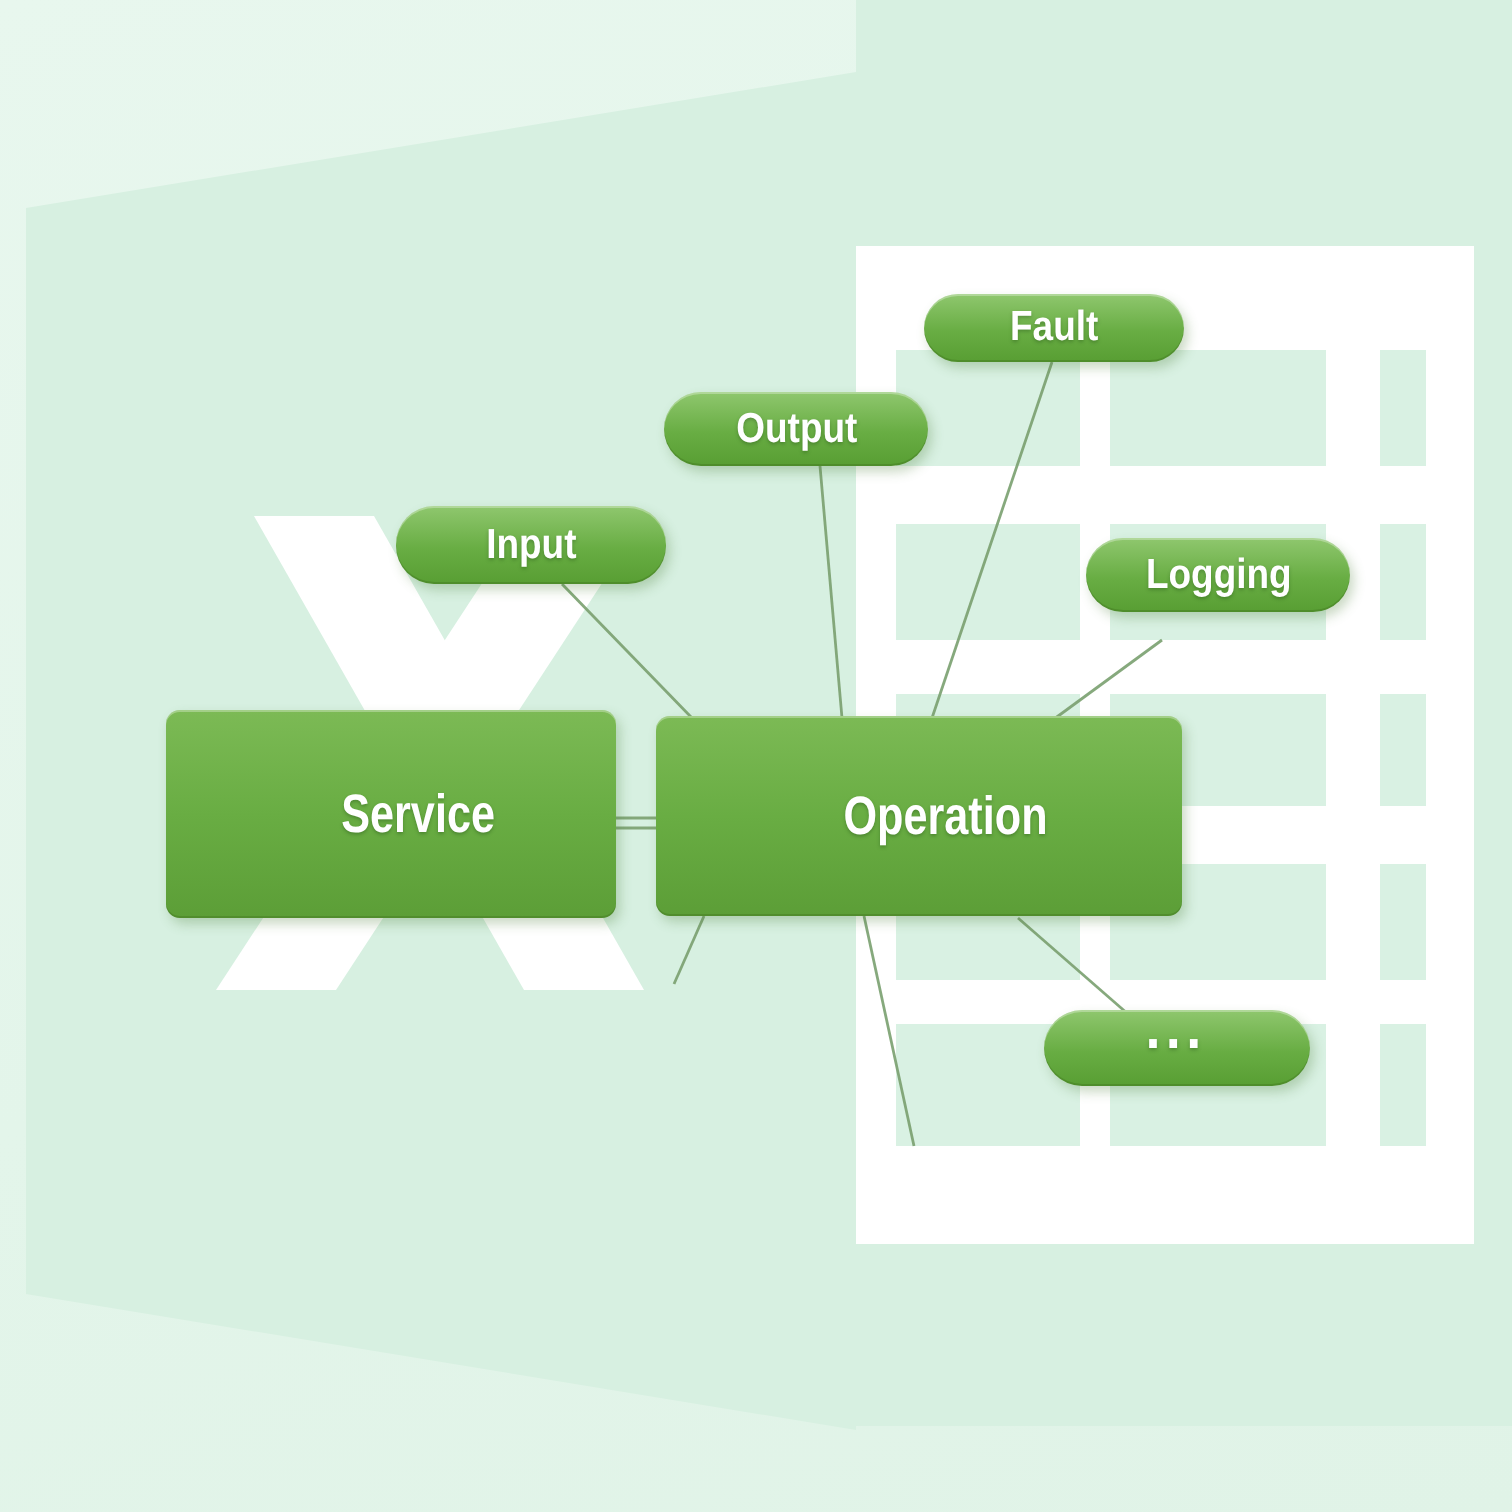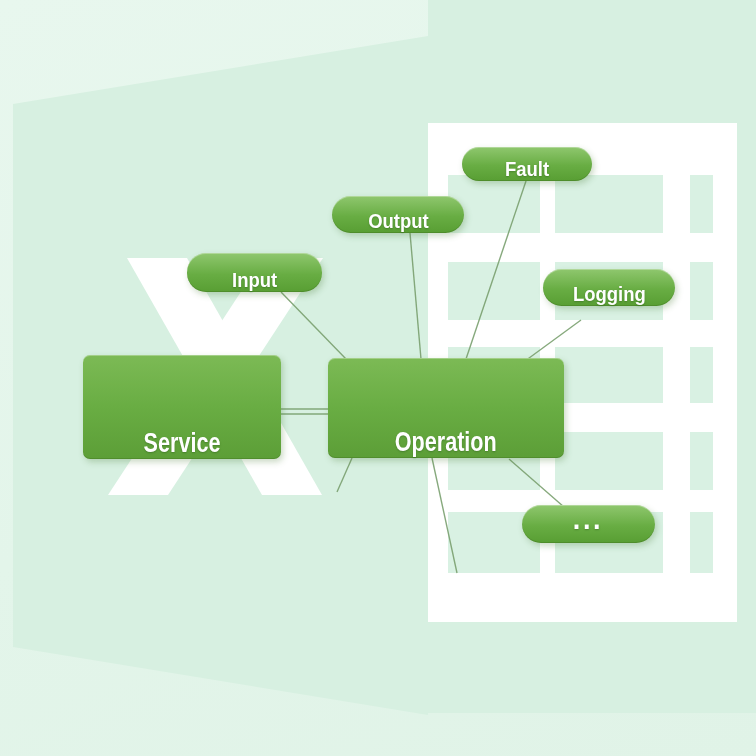--- a/index.html
+++ b/index.html
@@ -6,45 +6,46 @@
   .stage{
     position:relative;
     width:756px;height:756px;
     overflow:hidden;
     background:linear-gradient(160deg,#e8f7ee 0%,#e3f5ea 55%,#e0f3e7 100%);
     font-family:"Liberation Sans","DejaVu Sans",sans-serif;
   }
   .stage svg{position:absolute;left:0;top:0;}
   .node{
     position:absolute;
-    display:flex;align-items:flex-end;justify-content:center;
+    display:flex;align-items:center;justify-content:center;
     color:#ffffff;font-weight:bold;
     text-shadow:0 1px 2px rgba(30,70,20,0.35);
     box-shadow:2px 3px 6px rgba(80,130,60,0.30), inset 0 1px 0 rgba(255,255,255,0.30), inset 0 -1px 0 rgba(60,110,30,0.35);
     cursor:pointer;
   }
   .box{
     background:linear-gradient(180deg,#7cba55 0%,#69ad43 50%,#5c9e37 100%);
     border-radius:7px;
     font-size:27px;
+    padding-left:27px;
   }
   .pill{
     background:linear-gradient(180deg,#8fc76e 0%,#68ad43 55%,#589e33 100%);
     border-radius:19px;
     font-size:21px;
   }
   .box .label{display:inline-block;transform:scaleX(0.80);white-space:nowrap;}
   .pill .label{display:inline-block;transform:scaleX(0.88);white-space:nowrap;}
   #n-more .label{
     font-size:30px;letter-spacing:3px;line-height:1;
     transform:translateY(-9px) scaleX(0.9);
   }
   #n-service{left:83px;top:355px;width:198px;height:104px;}
   #n-operation{left:328px;top:358px;width:236px;height:100px;}
-  #n-input{left:187px;top:253px;width:135px;height:39px;}
+  #n-input{left:198px;top:253px;width:135px;height:39px;}
   #n-output{left:332px;top:196px;width:132px;height:37px;}
   #n-fault{left:462px;top:147px;width:130px;height:34px;border-radius:17px;}
   #n-logging{left:543px;top:269px;width:132px;height:37px;}
   #n-endpoint{left:278px;top:492px;width:135px;height:35px;border-radius:17px;}
   #n-testcase{left:390px;top:573px;width:133px;height:37px;}
   #n-more{left:522px;top:505px;width:133px;height:38px;}
 </style>
 </head>
 <body>
 

